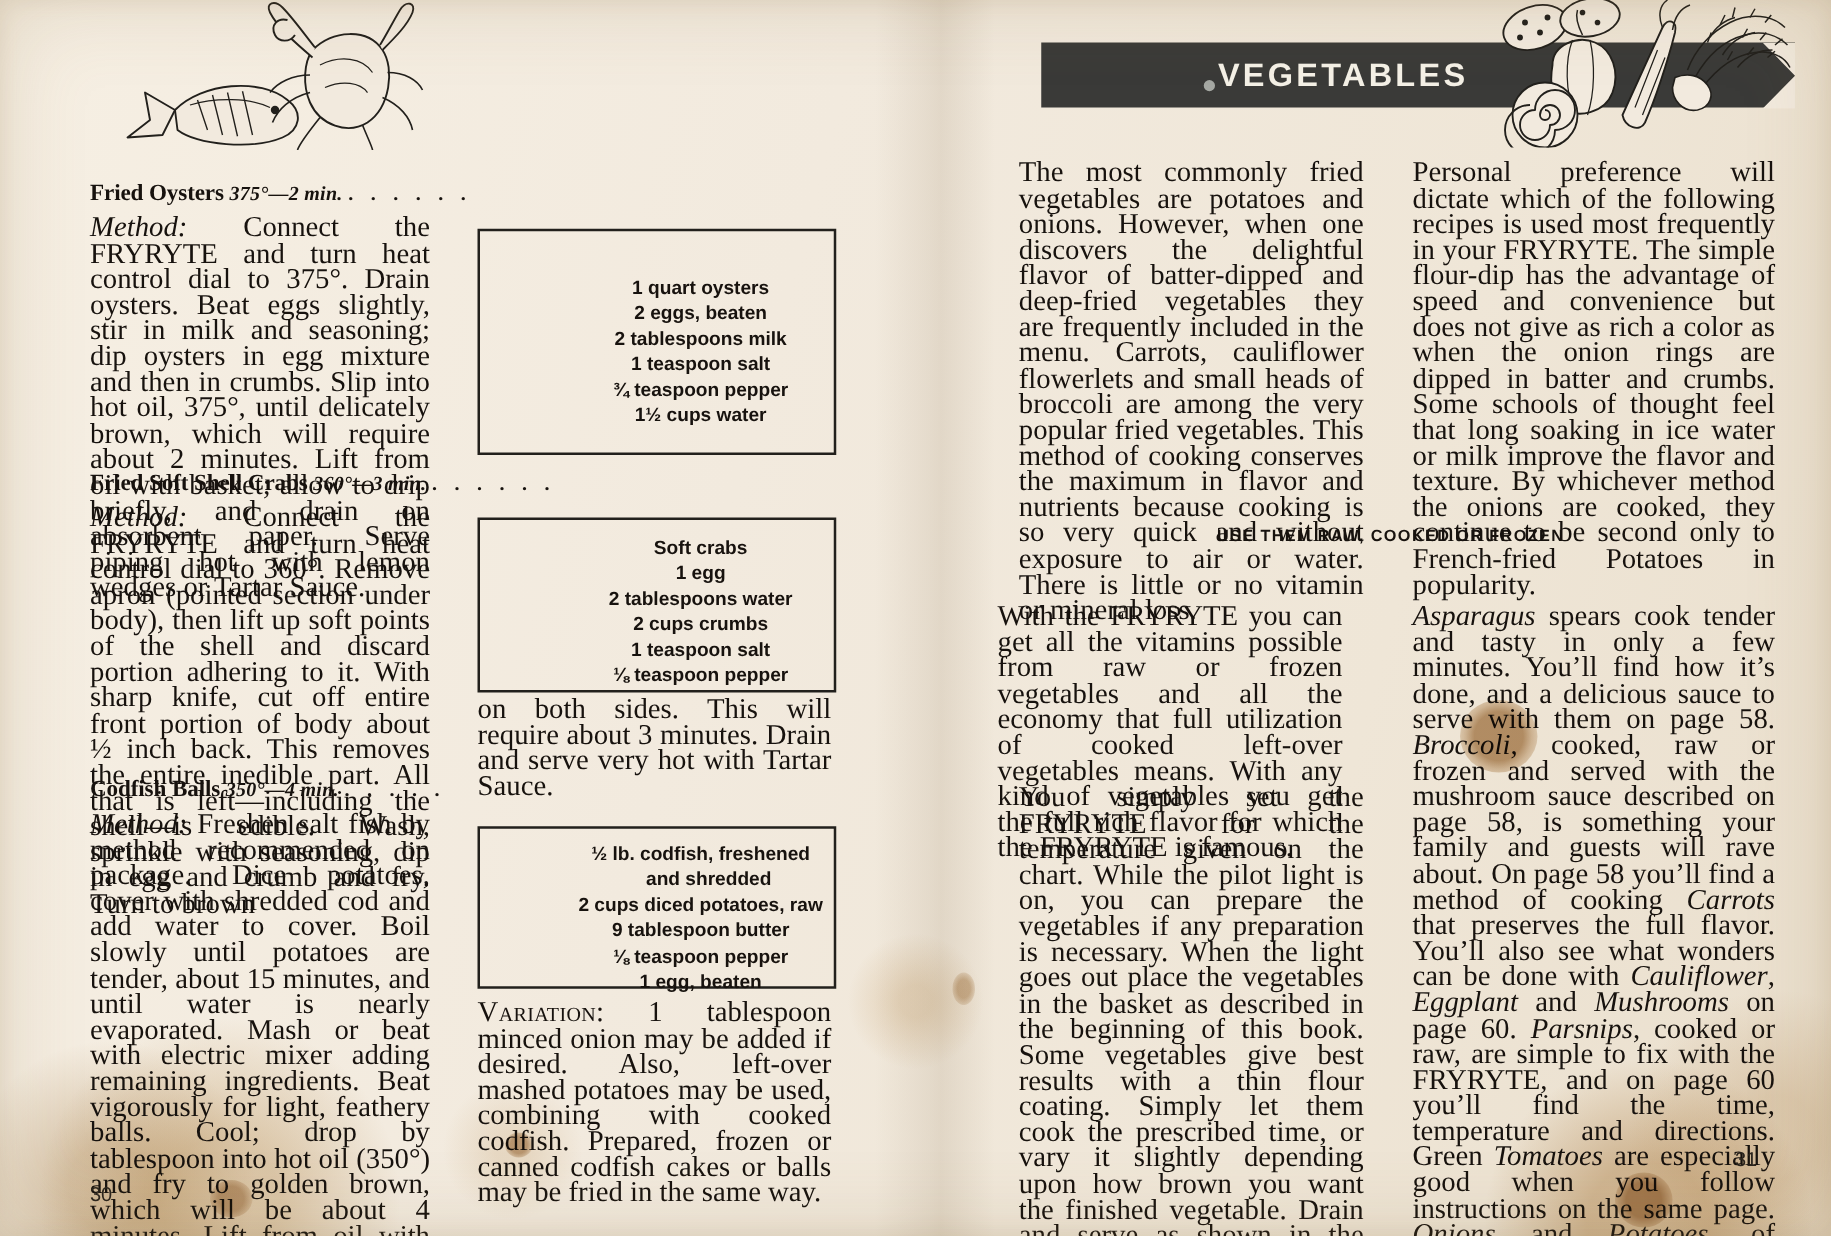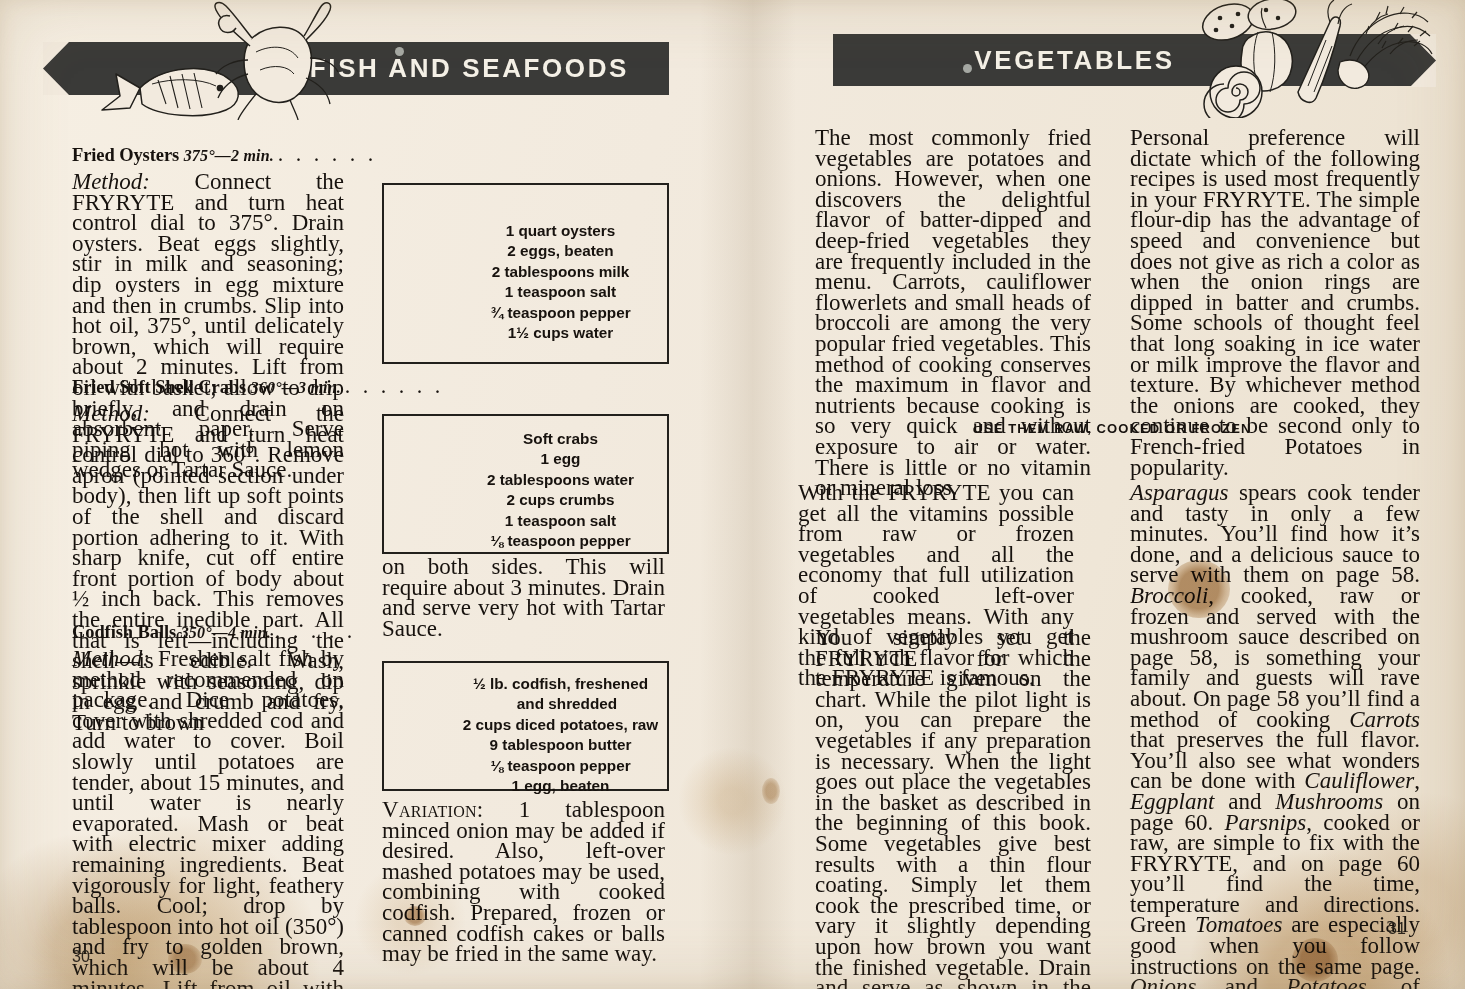--- a/index.html
+++ b/index.html
@@ -86,26 +86,20 @@
   
   .stain{position:absolute;border-radius:50%;pointer-events:none;mix-blend-mode:multiply;}
 </style>
 </head>
 <body>
 
 <div class="page">
 
   <div class="leaf left">
 
-    <div class="banner banner-l">
-      <div class="notch l"></div>
-      <div class="banner-title bt-l">FISH AND SEAFOODS</div>
-      <div class="speck" style="left:352px;top:5px;width:9px;height:9px;"></div>
-      <div class="speck" style="left:120px;top:44px;width:8px;height:8px;"></div>
-    </div>
 
     <svg class="art" style="left:80px;top:0px;" width="300" height="120" viewBox="0 0 300 120">
       <g fill="#f2eade" stroke="#22201c" stroke-width="1.5" stroke-linejoin="round">
 
         <path d="M60 88 C82 66,128 62,150 80 C163 90,160 104,146 110 C122 120,78 116,62 104 Z"></path>
         <path d="M60 88 L36 74 L40 96 L22 110 L50 108 Z"></path>
         <circle cx="140" cy="88" r="2.6" fill="#22201c"></circle>
         <path d="M78 80 L86 104 M90 76 L98 108 M102 74 L110 109 M114 73 L122 108" stroke-width="1.1"></path>
         <path d="M72 84 C92 78,120 78,136 86" stroke-width="1" fill="none"></path>
 

